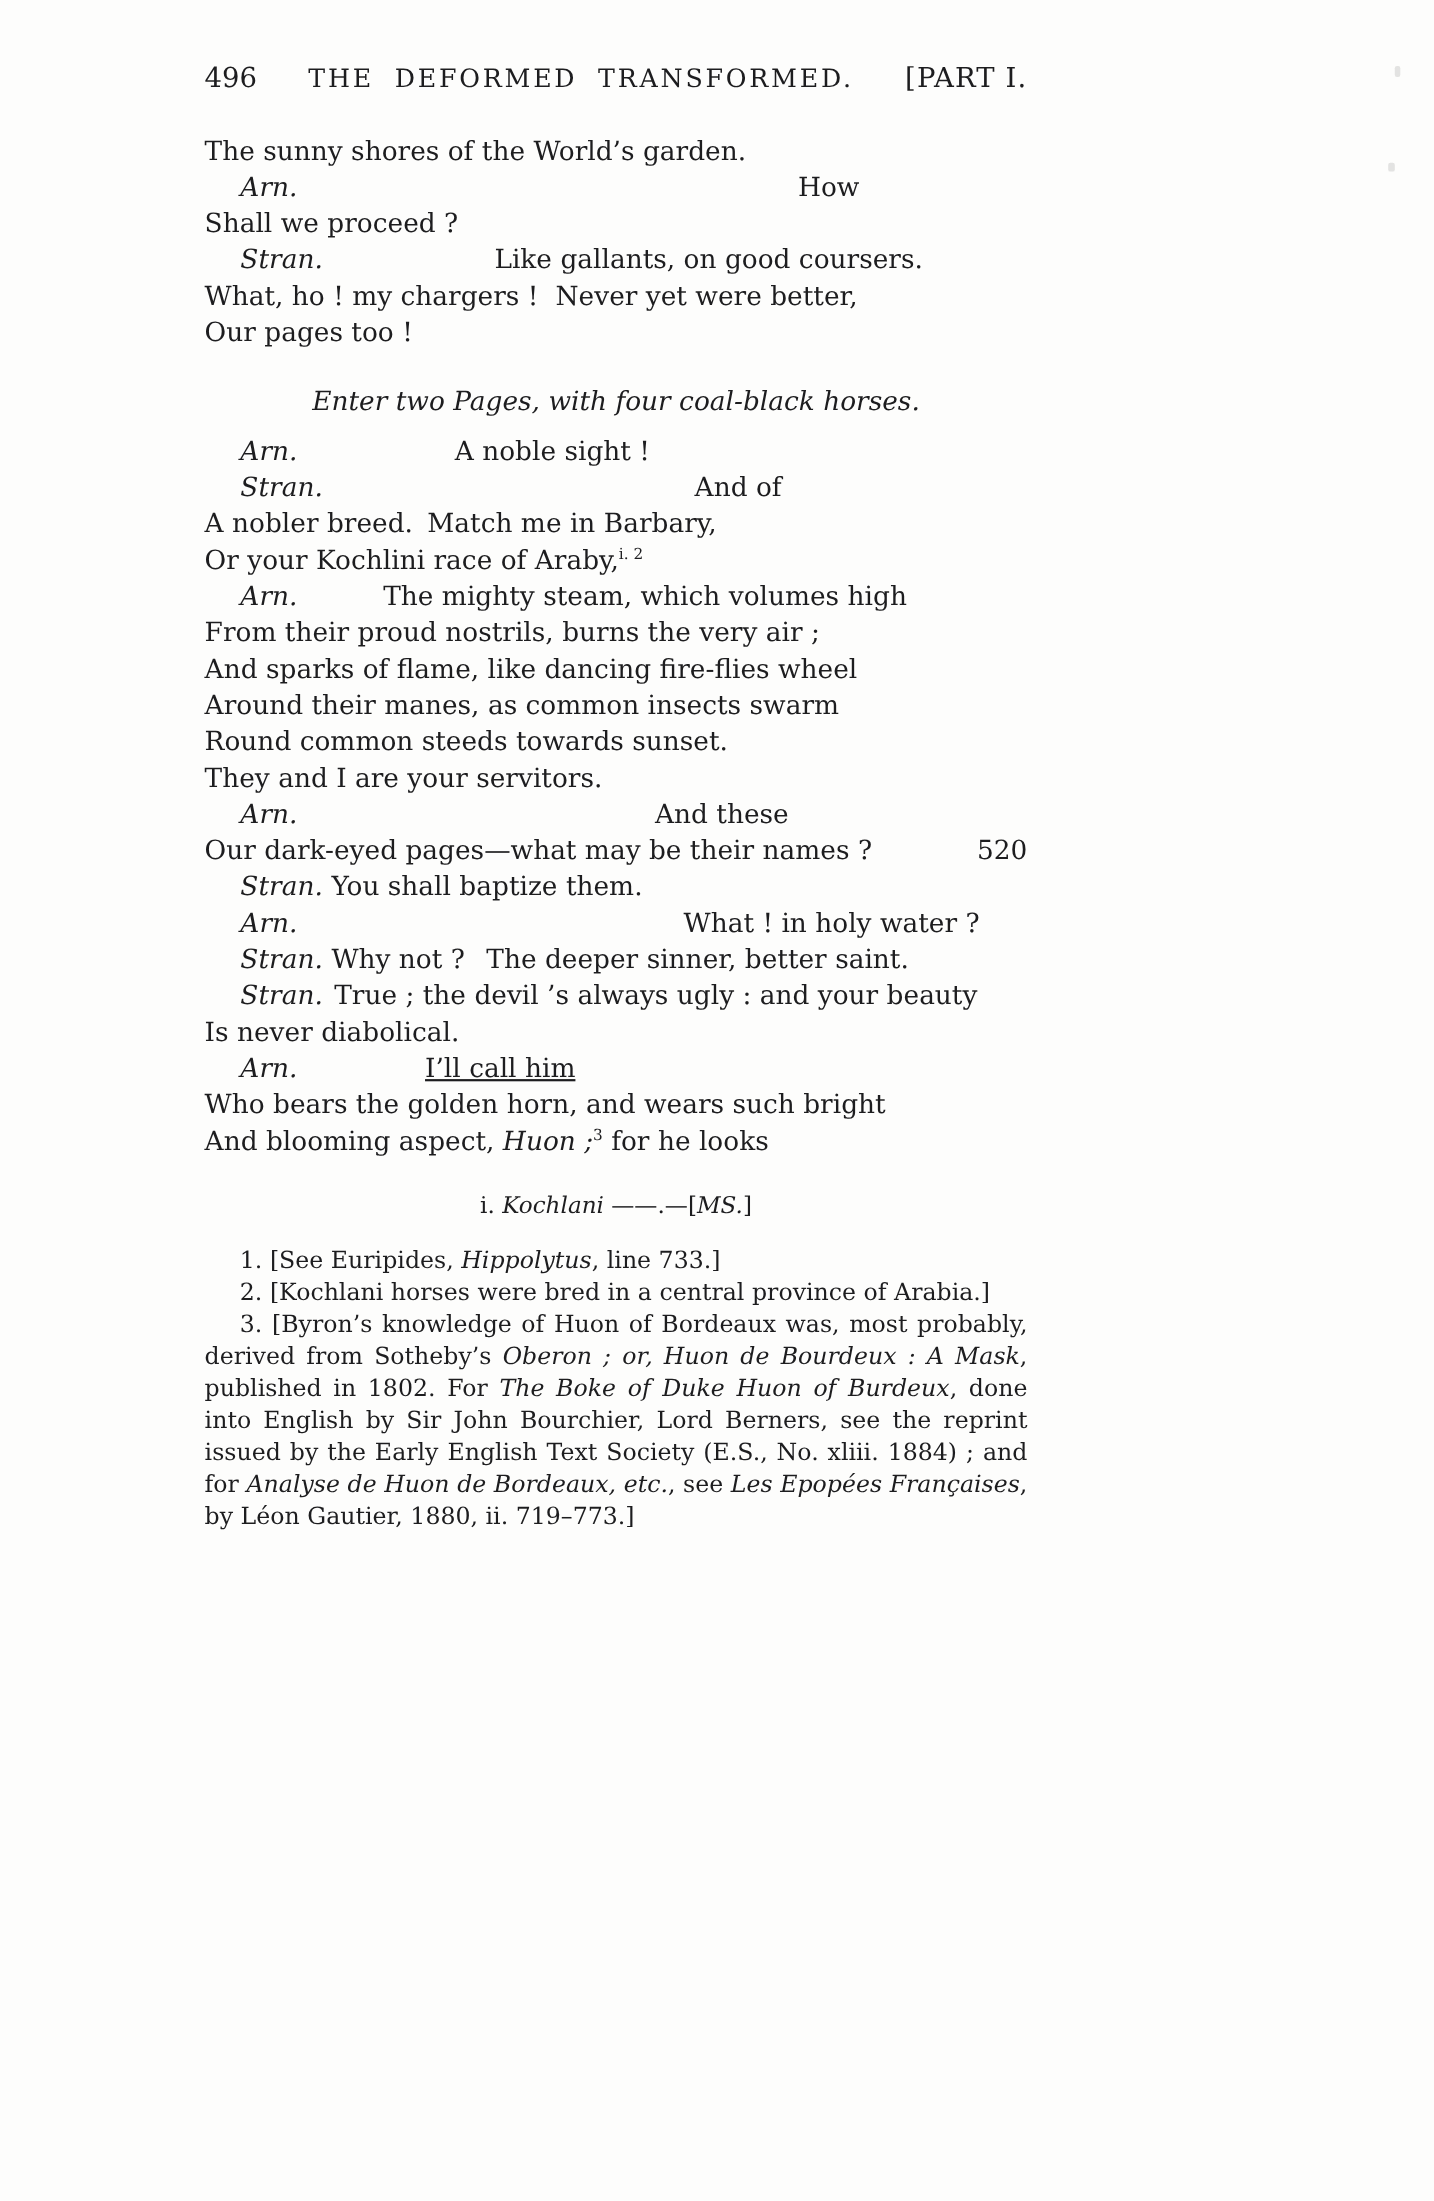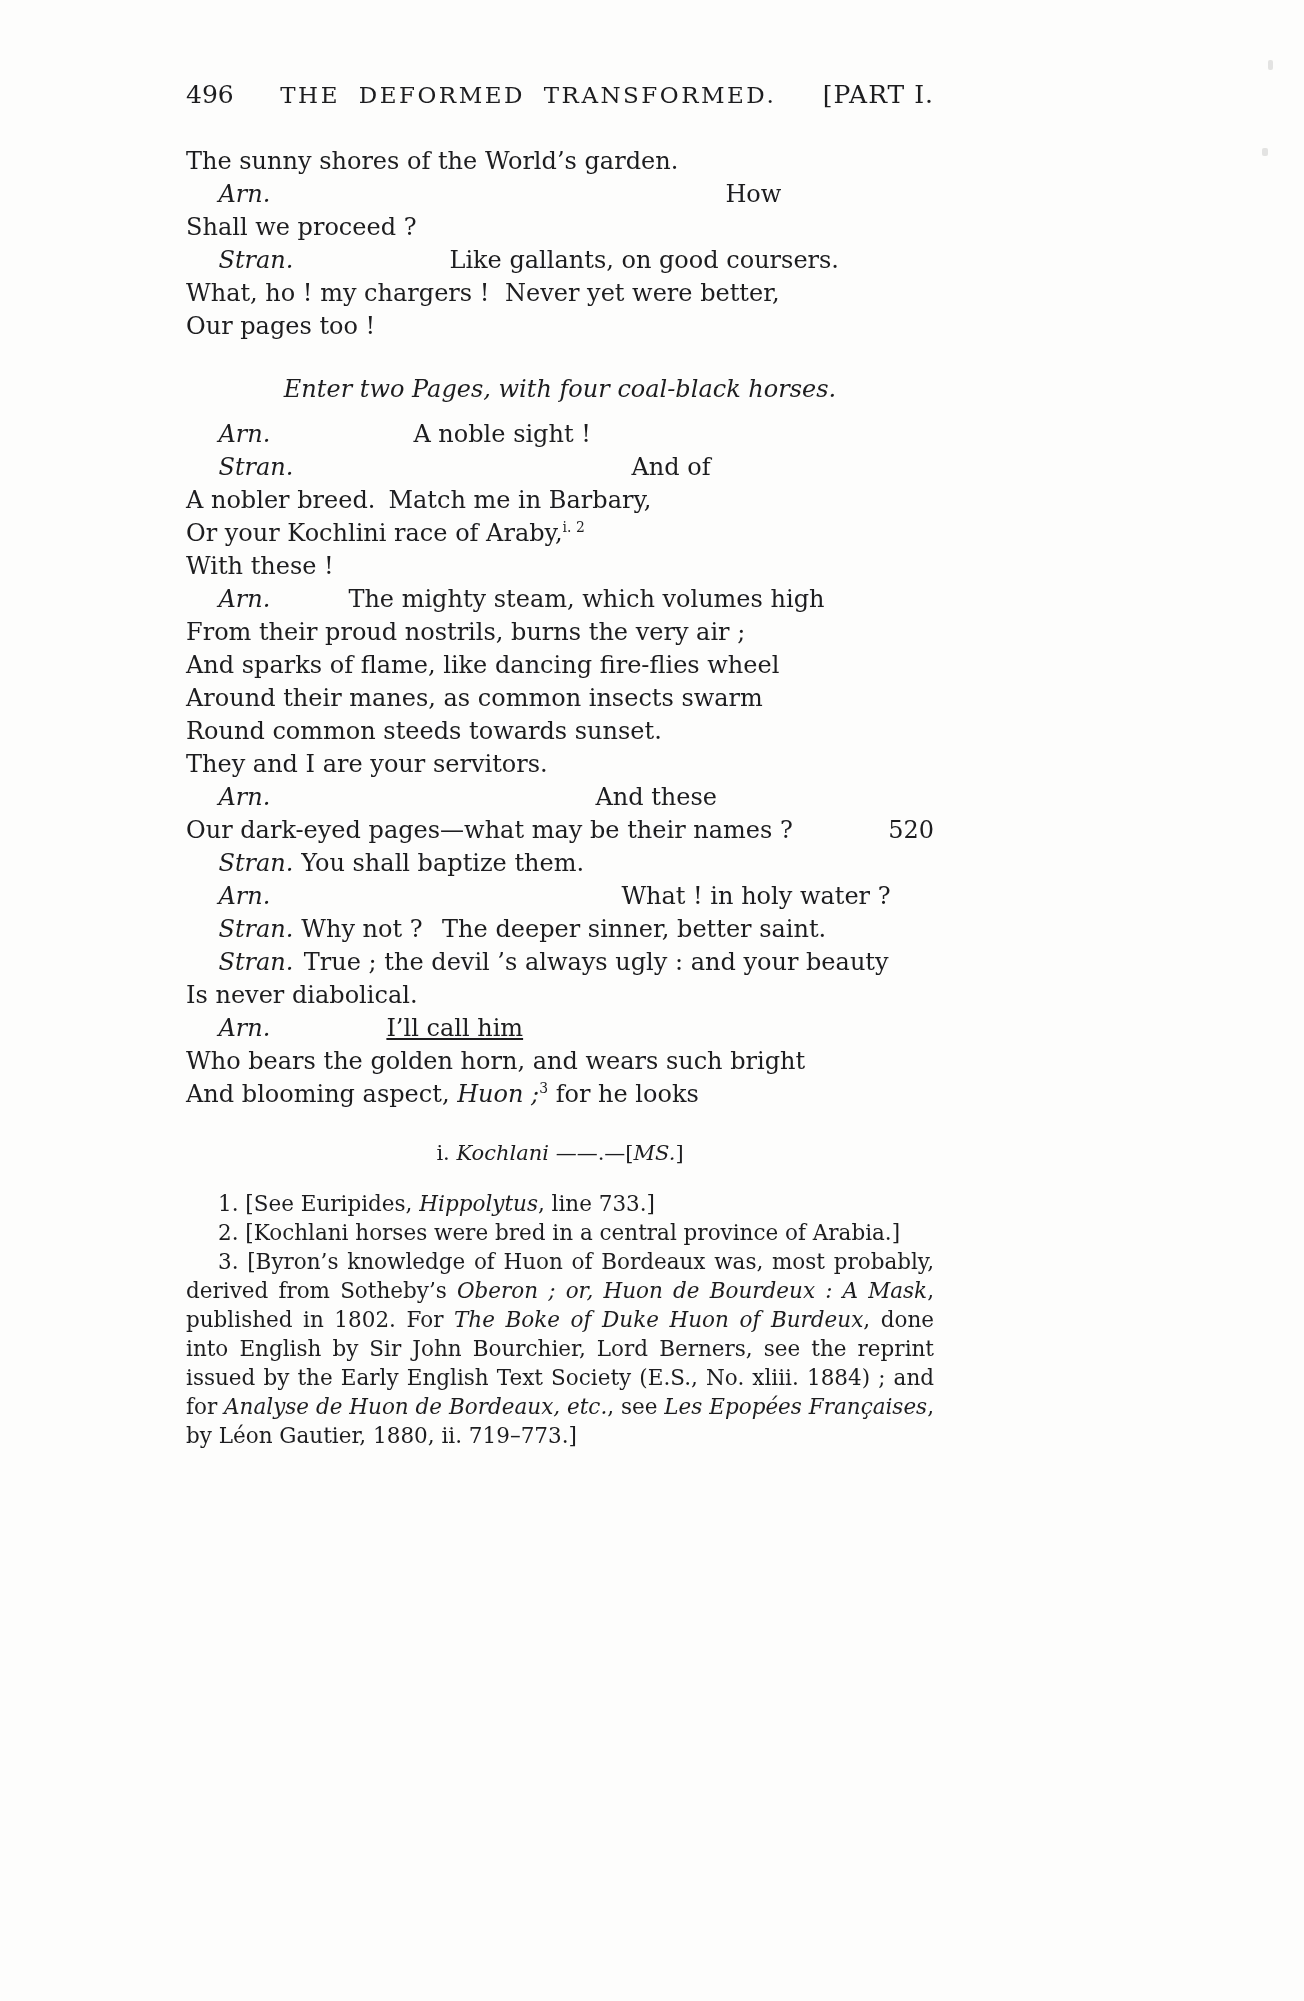--- a/index.html
+++ b/index.html
@@ -4,21 +4,21 @@
 <style>
   html, body { margin: 0; padding: 0; background: #ffffff; }
   .page {
     position: relative;
     width: 1304px;
     height: 2001px;
     background: #fdfdfc;
     color: #1d1d1f;
     font-family: "DejaVu Serif", "Liberation Serif", serif;
     box-sizing: border-box;
-    padding: 80px 0 0 186px;
+    padding: 56px 0 0 186px;
     overflow: hidden;
   }
   .column { width: 748px; position: relative; }
   .page-header {
     display: flex;
     align-items: baseline;
     width: 748px;
     margin-bottom: 36px;
   }
   .page-number { font-size: 25px; }
@@ -93,21 +93,20 @@
         <div class="verse-line" style="padding-left: 32.5px;"><span class="it">Arn.</span><span style="margin-left: 455px;">How</span></div>
         <div class="verse-line"><span>Shall we proceed ?</span></div>
         <div class="verse-line" style="padding-left: 32.5px;"><span class="it">Stran.</span><span style="margin-left: 156px;">Like gallants, on good coursers.</span></div>
         <div class="verse-line"><span>What, ho ! my chargers !</span><span style="margin-left: 15.6px;">Never yet were better,</span></div>
         <div class="verse-line"><span>Our pages too !</span></div>
         <div class="stage-line"><span class="it">Enter two Pages, with four coal-black horses.</span></div>
         <div class="verse-line" style="padding-left: 32.5px;"><span class="it">Arn.</span><span style="margin-left: 143px;">A noble sight !</span></div>
         <div class="verse-line" style="padding-left: 32.5px;"><span class="it">Stran.</span><span style="margin-left: 338px;">And of</span></div>
         <div class="verse-line"><span>A nobler breed.</span><span style="margin-left: 13px;">Match me in Barbary,</span></div>
         <div class="verse-line"><span>Or your Kochlini race of Araby,</span><sup>i. 2</sup></div>
-        <div class="verse-line"><span>With these !</span></div>
         <div class="verse-line" style="padding-left: 32.5px;"><span class="it">Arn.</span><span style="margin-left: 78px;">The mighty steam, which volumes high</span></div>
         <div class="verse-line"><span>From their proud nostrils, burns the very air ;</span></div>
         <div class="verse-line"><span>And sparks of flame, like dancing fire-flies wheel</span></div>
         <div class="verse-line"><span>Around their manes, as common insects swarm</span></div>
         <div class="verse-line"><span>Round common steeds towards sunset.</span></div>
         <div class="verse-line"><span>They and I are your servitors.</span></div>
         <div class="verse-line" style="padding-left: 32.5px;"><span class="it">Arn.</span><span style="margin-left: 325px;">And these</span></div>
         <div class="verse-line"><span>Our dark-eyed pages—what may be their names ?</span><span class="lineno">520</span></div>
         <div class="verse-line" style="padding-left: 32.5px;"><span class="it">Stran.</span><span style="margin-left: 7.8px;">You shall baptize them.</span></div>
         <div class="verse-line" style="padding-left: 32.5px;"><span class="it">Arn.</span><span style="margin-left: 351px;">What ! in holy water ?</span></div>

